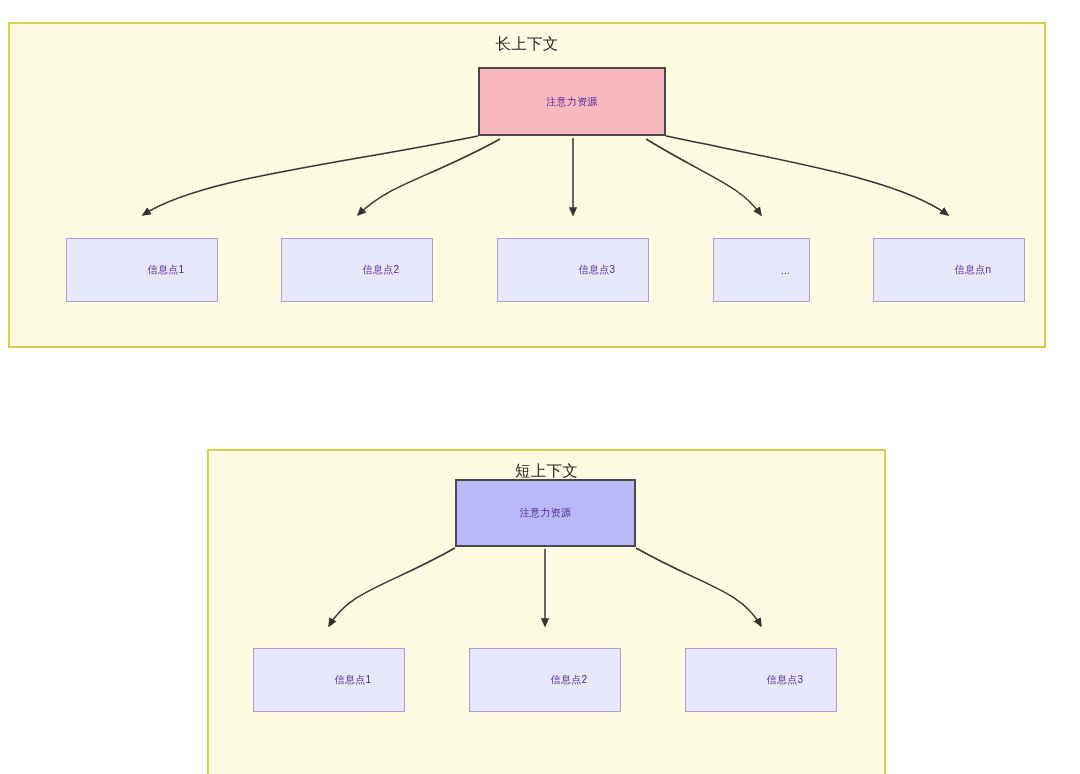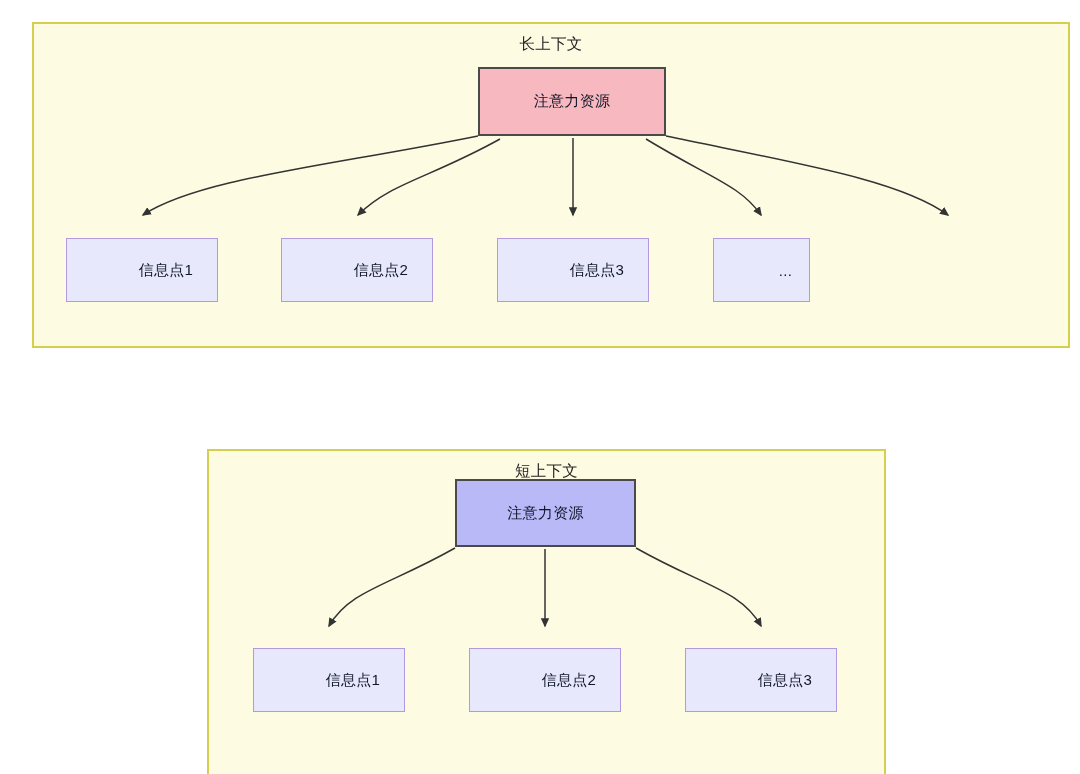--- a/index.html
+++ b/index.html
@@ -24,21 +24,21 @@
   }
 
   
   .panel {
     position: absolute;
     background: #fdfce3;
     border: 2px solid #d6cf4e;
     box-sizing: border-box;
   }
   #panel-long {
-    left: 32px;
+    left: 8px;
     top: 22px;
     width: 1038px;
     height: 326px;
   }
   #panel-short {
     left: 207px;
     top: 449px;
     width: 679px;
     height: 358px;
   }
@@ -64,22 +64,22 @@
     pointer-events: none;
   }
 
   
   .node {
     position: absolute;
     box-sizing: border-box;
     display: flex;
     align-items: center;
     justify-content: center;
-    font-size: 15px;
-    color: #0f172a;
+    font-size: 10px;
+    color: #4c1d95;
     letter-spacing: 0.3px;
     z-index: 4;
   }
 
   .node-attention-pink {
     background: #f8b8bf;
     border: 2.5px solid #4a4a4a;
   }
   .node-attention-blue {
     background: #b9b9f7;
@@ -149,20 +149,23 @@
   </div>
   <div class="node node-info" id="node-info-l2">
     <span>信息点2</span>
   </div>
   <div class="node node-info" id="node-info-l3">
     <span>信息点3</span>
   </div>
   <div class="node node-info" id="node-info-ldots">
     <span>...</span>
   </div>
+  <div class="node node-info" id="node-info-ln">
+    <span>信息点n</span>
+  </div>
 
   <div class="node node-attention-blue" id="node-attention-short">
     <span>注意力资源</span>
   </div>
 
   <div class="node node-info" id="node-info-s1">
     <span>信息点1</span>
   </div>
   <div class="node node-info" id="node-info-s2">
     <span>信息点2</span>

